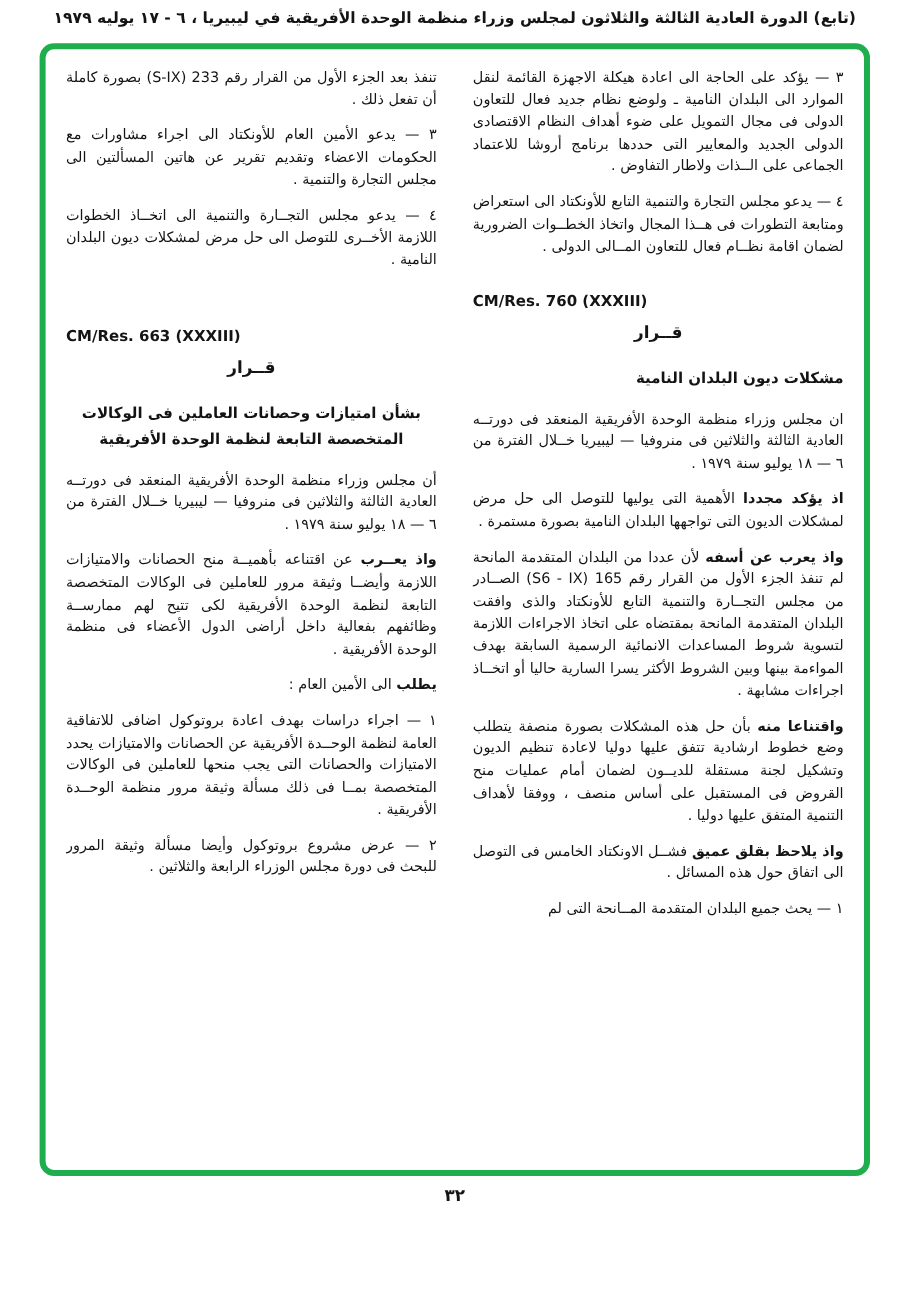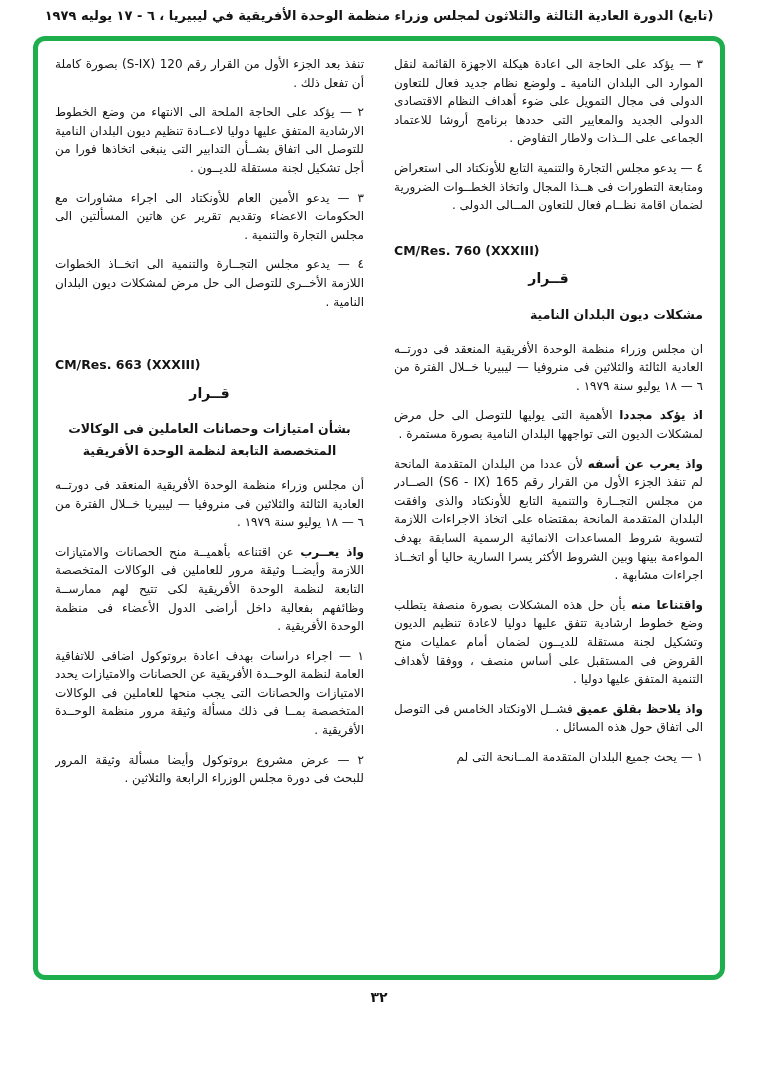--- a/index.html
+++ b/index.html
@@ -52,31 +52,31 @@
 
       <p class="para"><span class="lead"></span><span>ان مجلس وزراء منظمة الوحدة الأفريقية المنعقد فى دورتــه العادية الثالثة والثلاثين فى منروفيا — ليبيريا خــلال الفترة من ٦ — ١٨ يوليو سنة ١٩٧٩ .</span></p>
       <p class="para"><span class="lead">اذ يؤكد مجددا</span><span> الأهمية التى يوليها للتوصل الى حل مرض لمشكلات الديون التى تواجهها البلدان النامية بصورة مستمرة .</span></p>
       <p class="para"><span class="lead">واذ يعرب عن أسفه</span><span> لأن عددا من البلدان المتقدمة المانحة لم تنفذ الجزء الأول من القرار رقم 165 (S6 - IX) الصــادر من مجلس التجــارة والتنمية التابع للأونكتاد والذى وافقت البلدان المتقدمة المانحة بمقتضاه على اتخاذ الاجراءات اللازمة لتسوية شروط المساعدات الانمائية الرسمية السابقة بهدف المواءمة بينها وبين الشروط الأكثر يسرا السارية حاليا أو اتخــاذ اجراءات مشابهة .</span></p>
       <p class="para"><span class="lead">واقتناعا منه</span><span> بأن حل هذه المشكلات بصورة منصفة يتطلب وضع خطوط ارشادية تتفق عليها دوليا لاعادة تنظيم الديون وتشكيل لجنة مستقلة للديــون لضمان أمام عمليات منح القروض فى المستقبل على أساس منصف ، ووفقا لأهداف التنمية المتفق عليها دوليا .</span></p>
       <p class="para"><span class="lead">واذ يلاحظ بقلق عميق</span><span> فشــل الاونكتاد الخامس فى التوصل الى اتفاق حول هذه المسائل .</span></p>
       <p class="para"><span class="lead"></span><span>١ — يحث جميع البلدان المتقدمة المــانحة التى لم</span></p>
     </section>
 
     <section class="column col-left">
-      <p class="para">تنفذ بعد الجزء الأول من القرار رقم 120 (S-IX) بصورة كاملة أن تفعل ذلك .</p>
-      <p class="para">٢ — يؤكد على الحاجة الملحة الى الانتهاء من وضع الخطوط الارشادية المتفق عليها دوليا لاعــادة تنظيم ديون البلدان النامية للتوصل الى اتفاق بشــأن التدابير التى ينبغى اتخاذها فورا من أجل تشكيل لجنة مستقلة للديــون .</p>
+      <p class="para">تنفذ بعد الجزء الأول من القرار رقم 233 (S-IX) بصورة كاملة أن تفعل ذلك .</p>
       <p class="para">٣ — يدعو الأمين العام للأونكتاد الى اجراء مشاورات مع الحكومات الاعضاء وتقديم تقرير عن هاتين المسألتين الى مجلس التجارة والتنمية .</p>
       <p class="para">٤ — يدعو مجلس التجــارة والتنمية الى اتخــاذ الخطوات اللازمة الأخــرى للتوصل الى حل مرض لمشكلات ديون البلدان النامية .</p>
 
       <p class="res-id">CM/Res. 663 (XXXIII)</p>
       <h2 class="res-heading">قــرار</h2>
       <h3 class="res-subtitle centered">بشأن امتيازات وحصانات العاملين فى الوكالات المتخصصة التابعة لنظمة الوحدة الأفريقية</h3>
 
       <p class="para"><span class="lead"></span><span>أن مجلس وزراء منظمة الوحدة الأفريقية المنعقد فى دورتــه العادية الثالثة والثلاثين فى منروفيا — ليبيريا خــلال الفترة من ٦ — ١٨ يوليو سنة ١٩٧٩ .</span></p>
       <p class="para"><span class="lead">واذ يعــرب</span><span> عن اقتناعه بأهميــة منح الحصانات والامتيازات اللازمة وأيضــا وثيقة مرور للعاملين فى الوكالات المتخصصة التابعة لنظمة الوحدة الأفريقية لكى تتيح لهم ممارســة وظائفهم بفعالية داخل أراضى الدول الأعضاء فى منظمة الوحدة الأفريقية .</span></p>
+      <p class="para"><span class="lead">يطلب</span><span> الى الأمين العام :</span></p>
       <p class="para"><span class="lead"></span><span>١ — اجراء دراسات بهدف اعادة بروتوكول اضافى للاتفاقية العامة لنظمة الوحــدة الأفريقية عن الحصانات والامتيازات يحدد الامتيازات والحصانات التى يجب منحها للعاملين فى الوكالات المتخصصة بمــا فى ذلك مسألة وثيقة مرور منظمة الوحــدة الأفريقية .</span></p>
       <p class="para"><span class="lead"></span><span>٢ — عرض مشروع بروتوكول وأيضا مسألة وثيقة المرور للبحث فى دورة مجلس الوزراء الرابعة والثلاثين .</span></p>
     </section>
 
   </div>
 </div>
 
 <div class="page-number">٣٢</div>
 
 </body></html>

